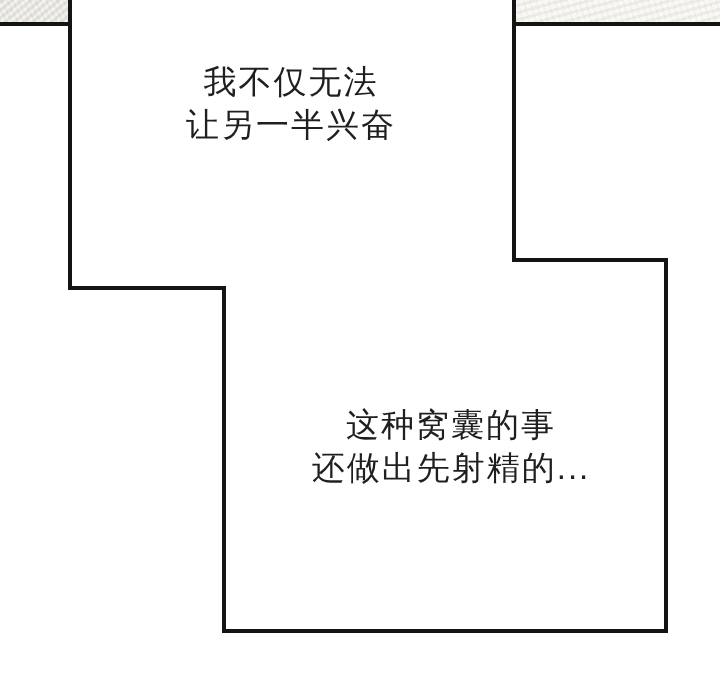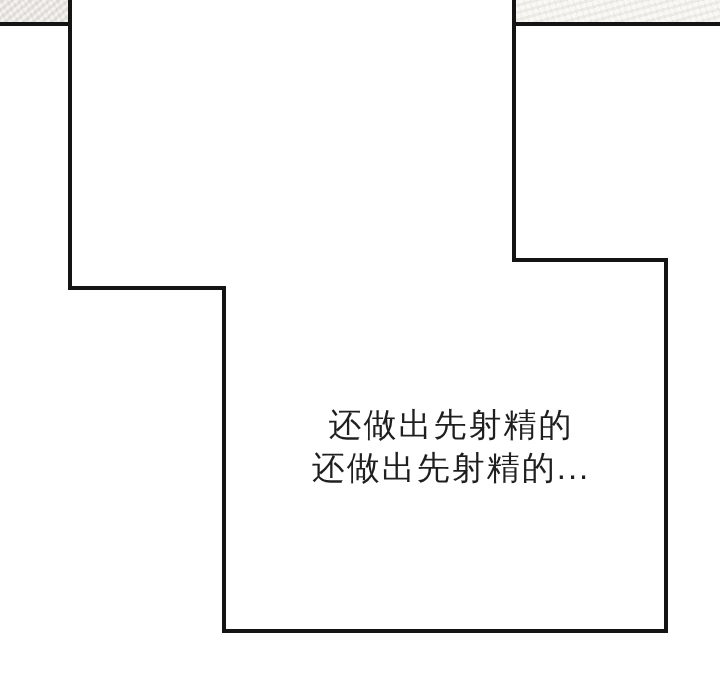--- a/index.html
+++ b/index.html
@@ -71,19 +71,23 @@
   <div class="bline b-frag-left-bottom"></div>
   <div class="bline b-left-v"></div>
   <div class="bline b-step-left-h"></div>
   <div class="bline b-mid-v"></div>
   <div class="bline b-bottom-h"></div>
   <div class="bline b-right-v2"></div>
   <div class="bline b-step-right-h"></div>
   <div class="bline b-right-v1"></div>
   <div class="bline b-frag-right-bottom"></div>
 
+  <div class="dialogue dialogue-1">
+    <div>我不仅无法</div>
+    <div>让另一半兴奋</div>
+  </div>
 
   <div class="dialogue dialogue-2">
-    <div>还做出先射精的</div>
+    <div>这种窝囊的事</div>
     <div>还做出先射精的...</div>
   </div>
 
 </div>
 
 </body></html>

